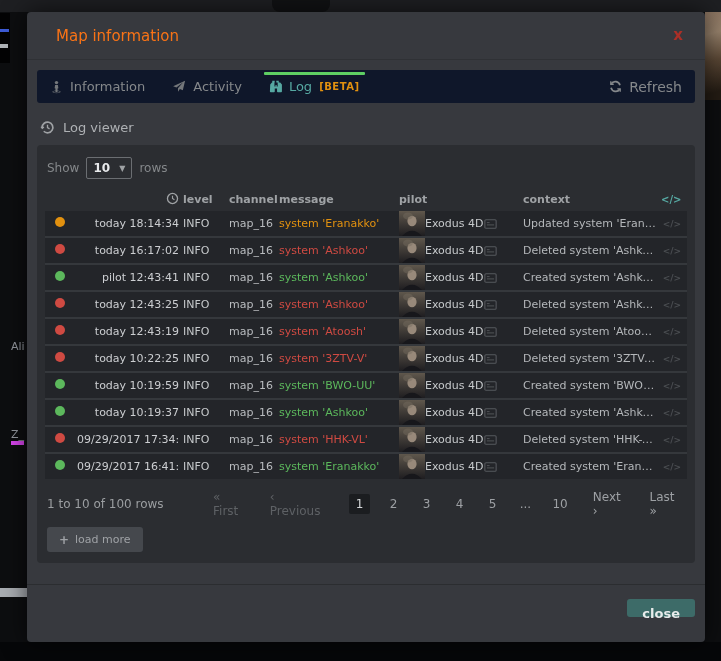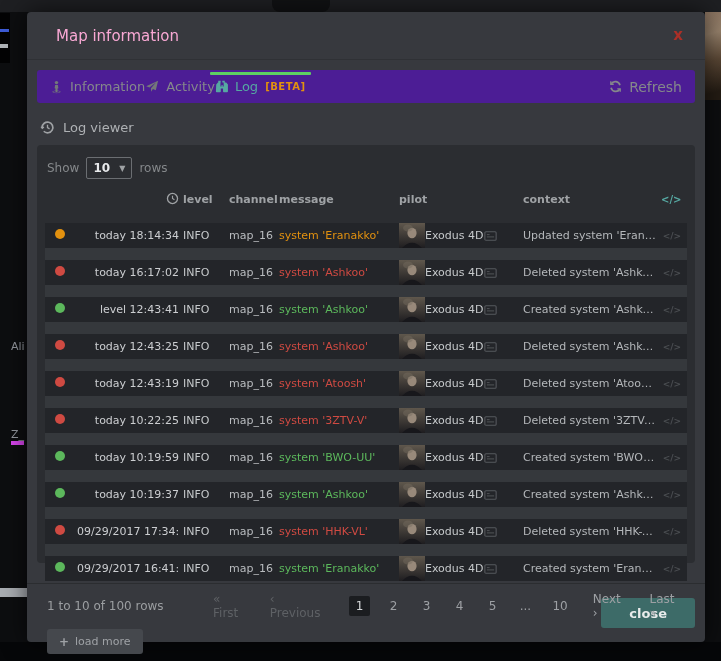--- a/index.html
+++ b/index.html
@@ -21,31 +21,31 @@
   .bg-right-img { position:absolute; top:12px; left:705px; width:16px; height:88px;
     background:linear-gradient(165deg,#8a7360 0%,#97826c 25%,#5a4735 55%,#241c14 90%); }
   .bg-bottom { position:absolute; top:642px; left:0; width:721px; height:19px; background:#060709; }
 
   
   .modal { position:absolute; top:12px; left:27px; width:678px; height:630px;
     background:#37393e; border-radius:4px; box-shadow:0 0 24px rgba(0,0,0,.65);
     display:flex; flex-direction:column; }
   .modal-header { height:48px; flex:0 0 48px; display:flex; align-items:center;
     padding:0 22px 0 29px; border-bottom:1px solid #2f3135; }
-  .modal-title { color:#f9a8d4; font-size:15px; }
+  .modal-title { color:#f97316; font-size:15px; }
   .modal-close { margin-left:auto; color:#ab2f27; font-size:15px; font-weight:bold; cursor:pointer; line-height:1; }
   .modal-body { flex:1 1 auto; padding:0 10px; position:relative; }
   .modal-footer { flex:0 0 58px; border-top:1px solid #2b2d30; padding:14px 10px; }
   .btn-close { float:right; background:#3d6b68; color:#e8ebeb; border:none; border-radius:3px;
-    font-family:inherit; font-size:13px; font-weight:bold; padding:7px 28px; height:30px; cursor:pointer; }
+    font-family:inherit; font-size:13px; font-weight:bold; padding:7px 15px; height:18px; cursor:pointer; }
 
   
   .tabbar-wrap { position:relative; margin-top:10px; }
-  .tabbar { background:#4c1d95; border-radius:3px; height:33px; display:flex; align-items:center;
-    padding:0 13px; }
+  .tabbar { background:#0f172a; border-radius:3px; height:33px; display:flex; align-items:center;
+    padding:0 13px; gap:27px; }
   .tab { display:flex; align-items:center; gap:7px; color:#85888b; font-size:13px; cursor:pointer; position:relative; }
   .tab .ticon { display:inline-flex; color:#74777a; }
   .tab.active { color:#56a8a2; }
   .tab.active .ticon { color:#56a8a2; }
   .tab-indicator { position:absolute; top:-7px; left:-5px; right:-5px; height:3px; background:#5ecf63; border-radius:1px; }
   .beta { color:#e2910f; font-size:10px; font-weight:bold; letter-spacing:.5px; }
   .refresh { margin-left:auto; display:flex; align-items:center; gap:7px; color:#85888b; font-size:14px; cursor:pointer; }
 
   
   .lv-heading { display:flex; align-items:center; gap:8px; color:#aeb1b4; font-size:13px; margin:17px 0 10px 3px; }
@@ -57,21 +57,21 @@
   .pagesize { display:inline-flex; align-items:center; justify-content:space-between; width:46px; height:22px;
     border:1px solid #6b6e72; border-radius:2px; margin:0 7px; padding:0 6px; cursor:pointer; }
   .pagesize .val { color:#e8eaec; font-size:12px; font-weight:bold; }
   .pagesize .arrow { color:#9fa2a5; font-size:8px; }
   .search-wrap { margin-left:auto; display:flex; align-items:center; gap:8px; }
   .search-input { width:122px; height:25px; background:transparent; border:1px solid #5a5d61; border-radius:2px;
     color:#ced1d3; font-family:inherit; font-size:12px; padding:0 6px; outline:none; }
 
   
   .lgrid { display:grid; grid-template-columns:20px 102px 42px 46px 116px 120px 1fr 20px;
-    column-gap:4px; align-items:center; padding:0 6px 0 8px;margin-top:12px; }
+    column-gap:4px; align-items:center; padding:0 6px 0 8px; }
   .lhead { height:24px; color:#9fa2a5; font-size:11px; font-weight:bold; margin-top:6px; }
   .lhead .h-time { text-align:right; }
   .lhead .h-code { color:#56a8a2; font-weight:bold; text-align:right; font-size:10px; }
   .rows { background:#35383c; }
   .lrow { height:25px; background:#232529; margin-bottom:2px; font-size:11px; }
   .lrow:last-child { margin-bottom:0; }
   .dot { display:inline-block; width:10px; height:10px; border-radius:50%; margin-left:2px; }
   .c-time { text-align:right; color:#ccced1; white-space:nowrap; overflow:hidden; }
   .c-level { color:#c6c9cb; }
   .c-channel { color:#b9bcbf; }
@@ -258,21 +258,21 @@
                 <rect x=".8" y=".8" width="12.4" height="9.4" rx="1.2"></rect>
                 <path d="M3 4h3M3 6.5h8" stroke-width="1"></path>
               </svg>
     </span>
     <span class="c-context">Deleted system 'Ashkoo' ...</span>
     <span class="c-code">&lt;/&gt;</span>
   </div>
 
   <div class="lgrid lrow">
     <span><span class="dot" style="background: rgb(92, 184, 92);"></span></span>
-    <span class="c-time">level 12:43:41</span>
+    <span class="c-time">pilot 12:43:41</span>
     <span class="c-level">INFO</span>
     <span class="c-channel">map_16</span>
     <span class="c-message" style="color: rgb(92, 184, 92);">system 'Ashkoo'</span>
     <span class="c-pilot">
       <svg class="avatar" viewBox="0 0 26 25" preserveAspectRatio="none">
                 <rect width="26" height="25" fill="url(#avbg)"></rect>
                 <ellipse cx="13" cy="10" rx="4.6" ry="5.2" fill="#98897a"></ellipse>
                 <path d="M3 25 Q13 14.5 23 25 Z" fill="#17171b"></path>
                 <ellipse cx="9" cy="5" rx="5" ry="3.5" fill="#756c5f" opacity=".45"></ellipse>
               </svg>

